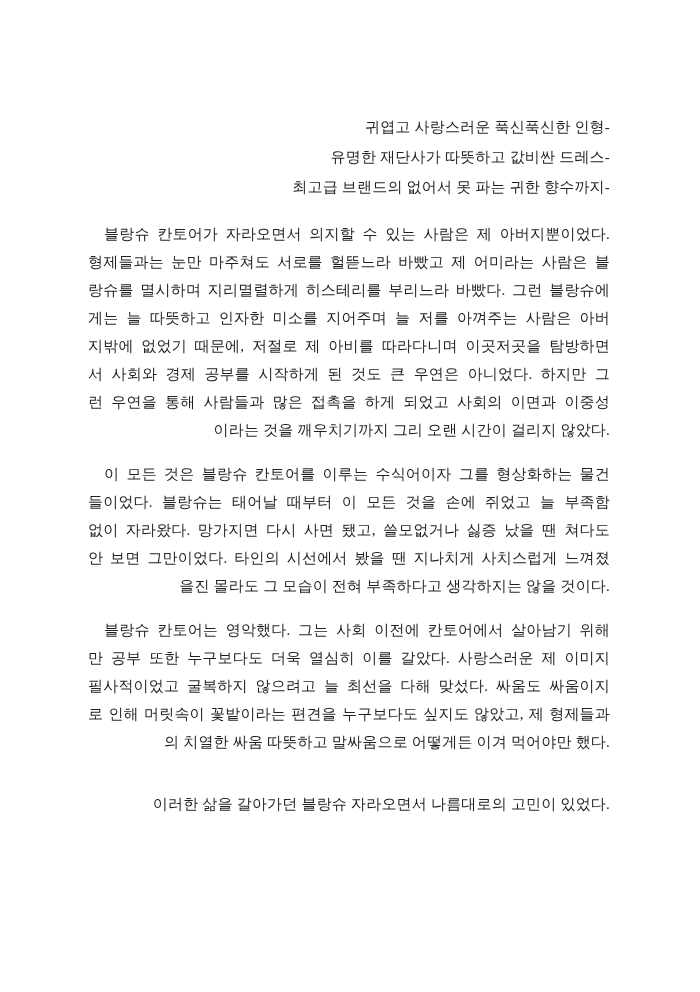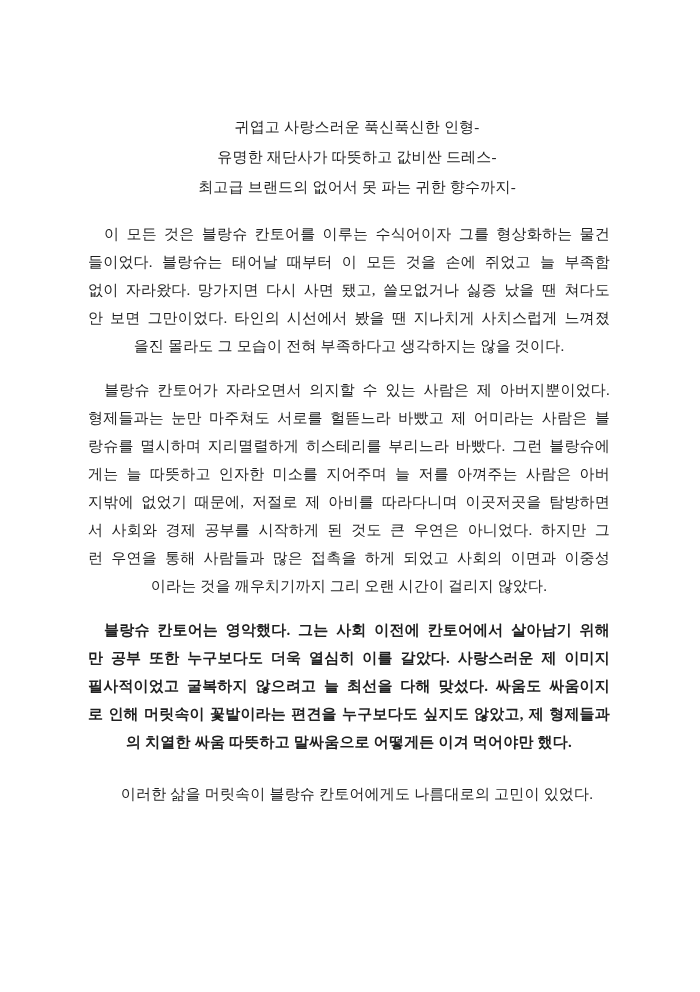--- a/index.html
+++ b/index.html
@@ -27,28 +27,27 @@
     margin: 0 0 16px 0;
   }
   .para.verse {
     margin-bottom: 18px;
   }
   .para.verse .line {
     line-height: 30px;
     height: 30px;
   }
   .para:nth-of-type(4) {
-    margin-bottom: 24px;
-    font-weight: bold;
+    margin-bottom: 34px;
   }
   .line {
     line-height: 28px;
     height: 28px;
     overflow: hidden;
-    text-align: center;
+    text-align: right;
     letter-spacing: 0.2px;
   }
   
   .line.fill {
     text-align: justify;
     text-align-last: justify;
   }
   
   .line.indent {
     padding-left: 16px;
@@ -61,40 +60,40 @@
 <body>
 
 <div class="page">
   <div class="text-body" id="text-body" style="color: rgb(31, 31, 31);">
       <div class="para verse">
         <div class="line indent">귀엽고 사랑스러운 푹신푹신한 인형-</div>
         <div class="line indent">유명한 재단사가 따뜻하고 값비싼 드레스-</div>
         <div class="line indent">최고급 브랜드의 없어서 못 파는 귀한 향수까지-</div>
       </div>
       <div class="para prose">
-        <div class="line fill indent">이 모든 것은 블랑슈 칸토어를 이루는 수식어이자 그를 형상화하는 물건</div>
-        <div class="line fill">들이었다. 블랑슈는 태어날 때부터 이 모든 것을 손에 쥐었고 늘 부족함</div>
-        <div class="line fill">없이 자라왔다. 망가지면 다시 사면 됐고, 쓸모없거나 싫증 났을 땐 쳐다도</div>
-        <div class="line fill">안 보면 그만이었다. 타인의 시선에서 봤을 땐 지나치게 사치스럽게 느껴졌</div>
-        <div class="line">을진 몰라도 그 모습이 전혀 부족하다고 생각하지는 않을 것이다.</div>
-      </div>
-      <div class="para prose">
         <div class="line fill indent">블랑슈 칸토어가 자라오면서 의지할 수 있는 사람은 제 아버지뿐이었다.</div>
         <div class="line fill">형제들과는 눈만 마주쳐도 서로를 헐뜯느라 바빴고 제 어미라는 사람은 블</div>
         <div class="line fill">랑슈를 멸시하며 지리멸렬하게 히스테리를 부리느라 바빴다. 그런 블랑슈에</div>
         <div class="line fill">게는 늘 따뜻하고 인자한 미소를 지어주며 늘 저를 아껴주는 사람은 아버</div>
         <div class="line fill">지밖에 없었기 때문에, 저절로 제 아비를 따라다니며 이곳저곳을 탐방하면</div>
         <div class="line fill">서 사회와 경제 공부를 시작하게 된 것도 큰 우연은 아니었다. 하지만 그</div>
         <div class="line fill">런 우연을 통해 사람들과 많은 접촉을 하게 되었고 사회의 이면과 이중성</div>
         <div class="line">이라는 것을 깨우치기까지 그리 오랜 시간이 걸리지 않았다.</div>
       </div>
       <div class="para prose">
+        <div class="line fill indent">이 모든 것은 블랑슈 칸토어를 이루는 수식어이자 그를 형상화하는 물건</div>
+        <div class="line fill">들이었다. 블랑슈는 태어날 때부터 이 모든 것을 손에 쥐었고 늘 부족함</div>
+        <div class="line fill">없이 자라왔다. 망가지면 다시 사면 됐고, 쓸모없거나 싫증 났을 땐 쳐다도</div>
+        <div class="line fill">안 보면 그만이었다. 타인의 시선에서 봤을 땐 지나치게 사치스럽게 느껴졌</div>
+        <div class="line">을진 몰라도 그 모습이 전혀 부족하다고 생각하지는 않을 것이다.</div>
+      </div>
+      <div class="para prose">
         <div class="line fill indent">블랑슈 칸토어는 영악했다. 그는 사회 이전에 칸토어에서 살아남기 위해</div>
         <div class="line fill">만 공부 또한 누구보다도 더욱 열심히 이를 갈았다. 사랑스러운 제 이미지</div>
         <div class="line fill">필사적이었고 굴복하지 않으려고 늘 최선을 다해 맞섰다. 싸움도 싸움이지</div>
         <div class="line fill">로 인해 머릿속이 꽃밭이라는 편견을 누구보다도 싶지도 않았고, 제 형제들과</div>
         <div class="line">의 치열한 싸움 따뜻하고 말싸움으로 어떻게든 이겨 먹어야만 했다.</div>
       </div>
       <div class="para prose">
-        <div class="line indent">이러한 삶을 머릿속이 블랑슈 칸토어에게도 나름대로의 고민이 있었다.</div>
+        <div class="line indent">이러한 삶을 갈아가던 블랑슈 자라오면서 나름대로의 고민이 있었다.</div>
       </div>
     </div>
 </div>
 
 </body></html>

